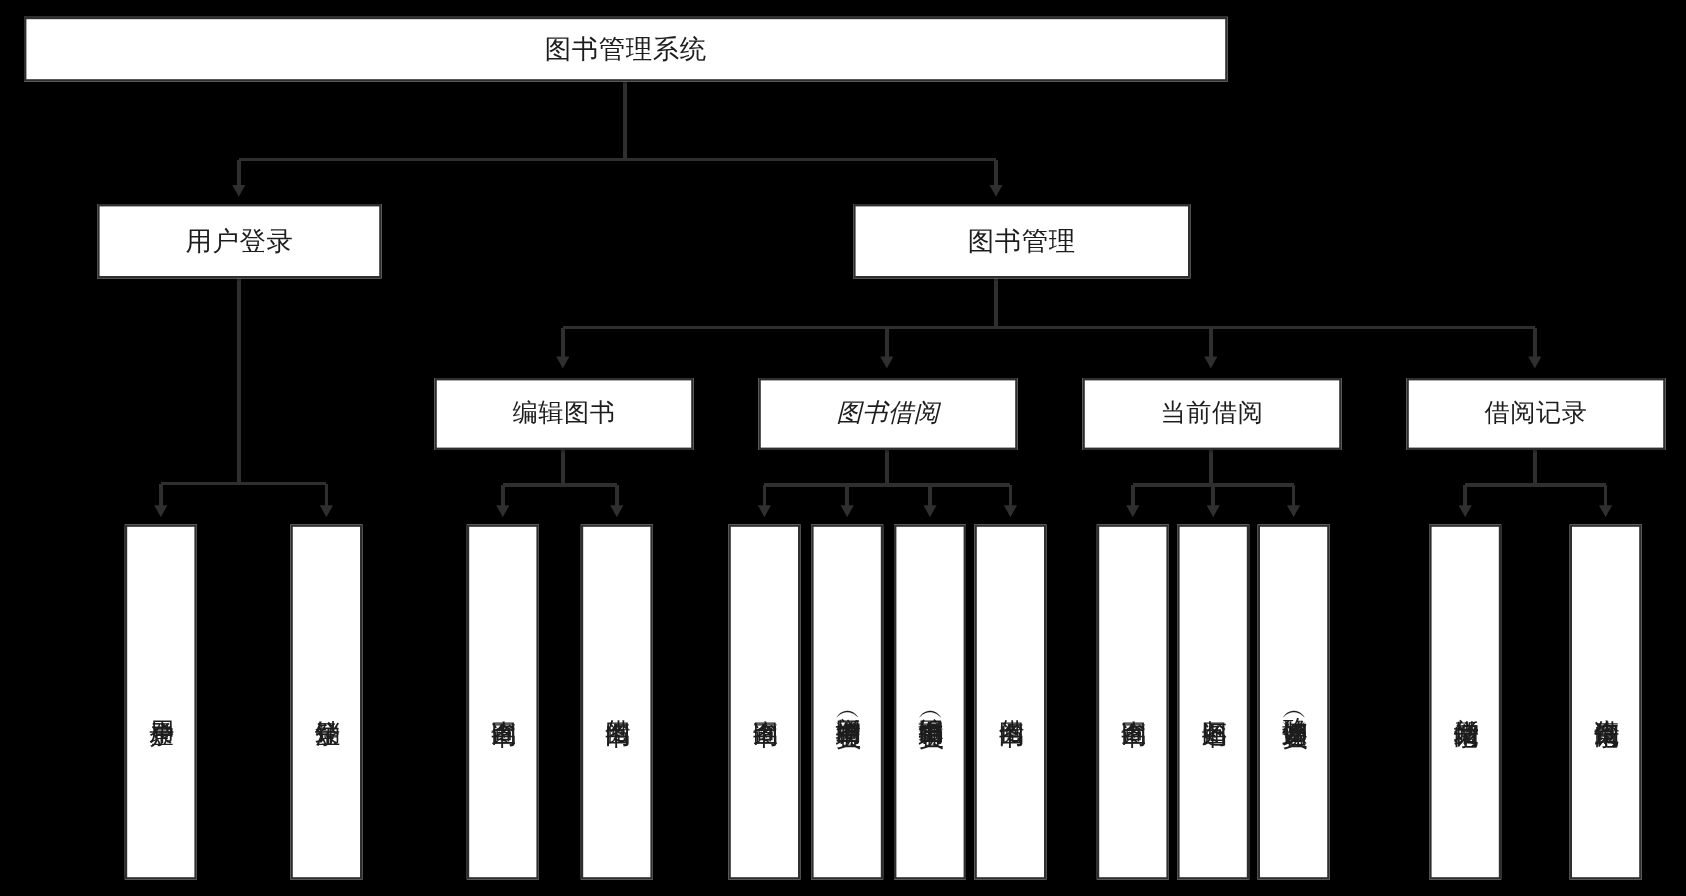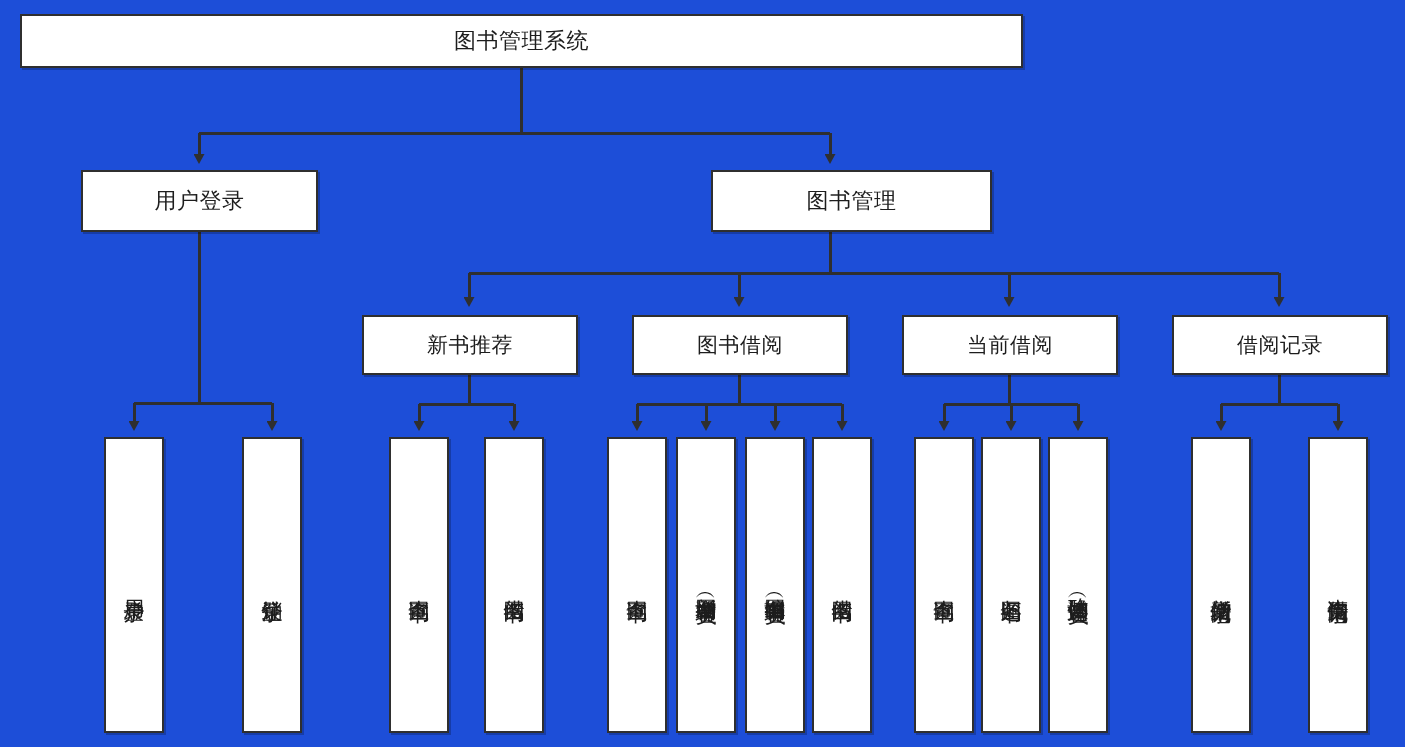--- a/index.html
+++ b/index.html
@@ -7,21 +7,21 @@
     padding: 0;
     background: #ffffff;
   }
   body {
     font-family: "Liberation Sans", "DejaVu Sans", sans-serif;
   }
   #stage {
     position: relative;
     width: 1405px;
     height: 747px;
-    background: #1d4ed8;
+    background: #000000;
     overflow: hidden;
   }
   #diagram-svg {
     position: absolute;
     left: 0;
     top: 0;
   }
   .node-box {
     position: absolute;
     box-sizing: border-box;
@@ -125,23 +125,23 @@
   </div>
 
   <div class="node-box level1" style="left:81px; top:170px; width:237px; height:62px;">
     <span class="node-label">用户登录</span>
   </div>
   <div class="node-box level1" style="left:711px; top:170px; width:281px; height:62px;">
     <span class="node-label">图书管理</span>
   </div>
 
   <div class="node-box level2" style="left:362px; top:315px; width:216px; height:60px;">
-    <span class="node-label">新书推荐</span>
+    <span class="node-label">编辑图书</span>
   </div>
-  <div class="node-box level2" style="left:632px; top:315px; width:216px; height:60px;">
+  <div class="node-box level2" style="left:632px; top:315px; width:216px; height:60px;font-style:italic;">
     <span class="node-label">图书借阅</span>
   </div>
   <div class="node-box level2" style="left:1172px; top:315px; width:216px; height:60px;">
     <span class="node-label">借阅记录</span>
   </div>
   <div class="node-box level2" style="left:902px; top:315px; width:216px; height:60px;">
     <span class="node-label">当前借阅</span>
   </div>
 
   <div class="node-box vertical" style="left:104px; top:437px; width:60px; height:296px;">

